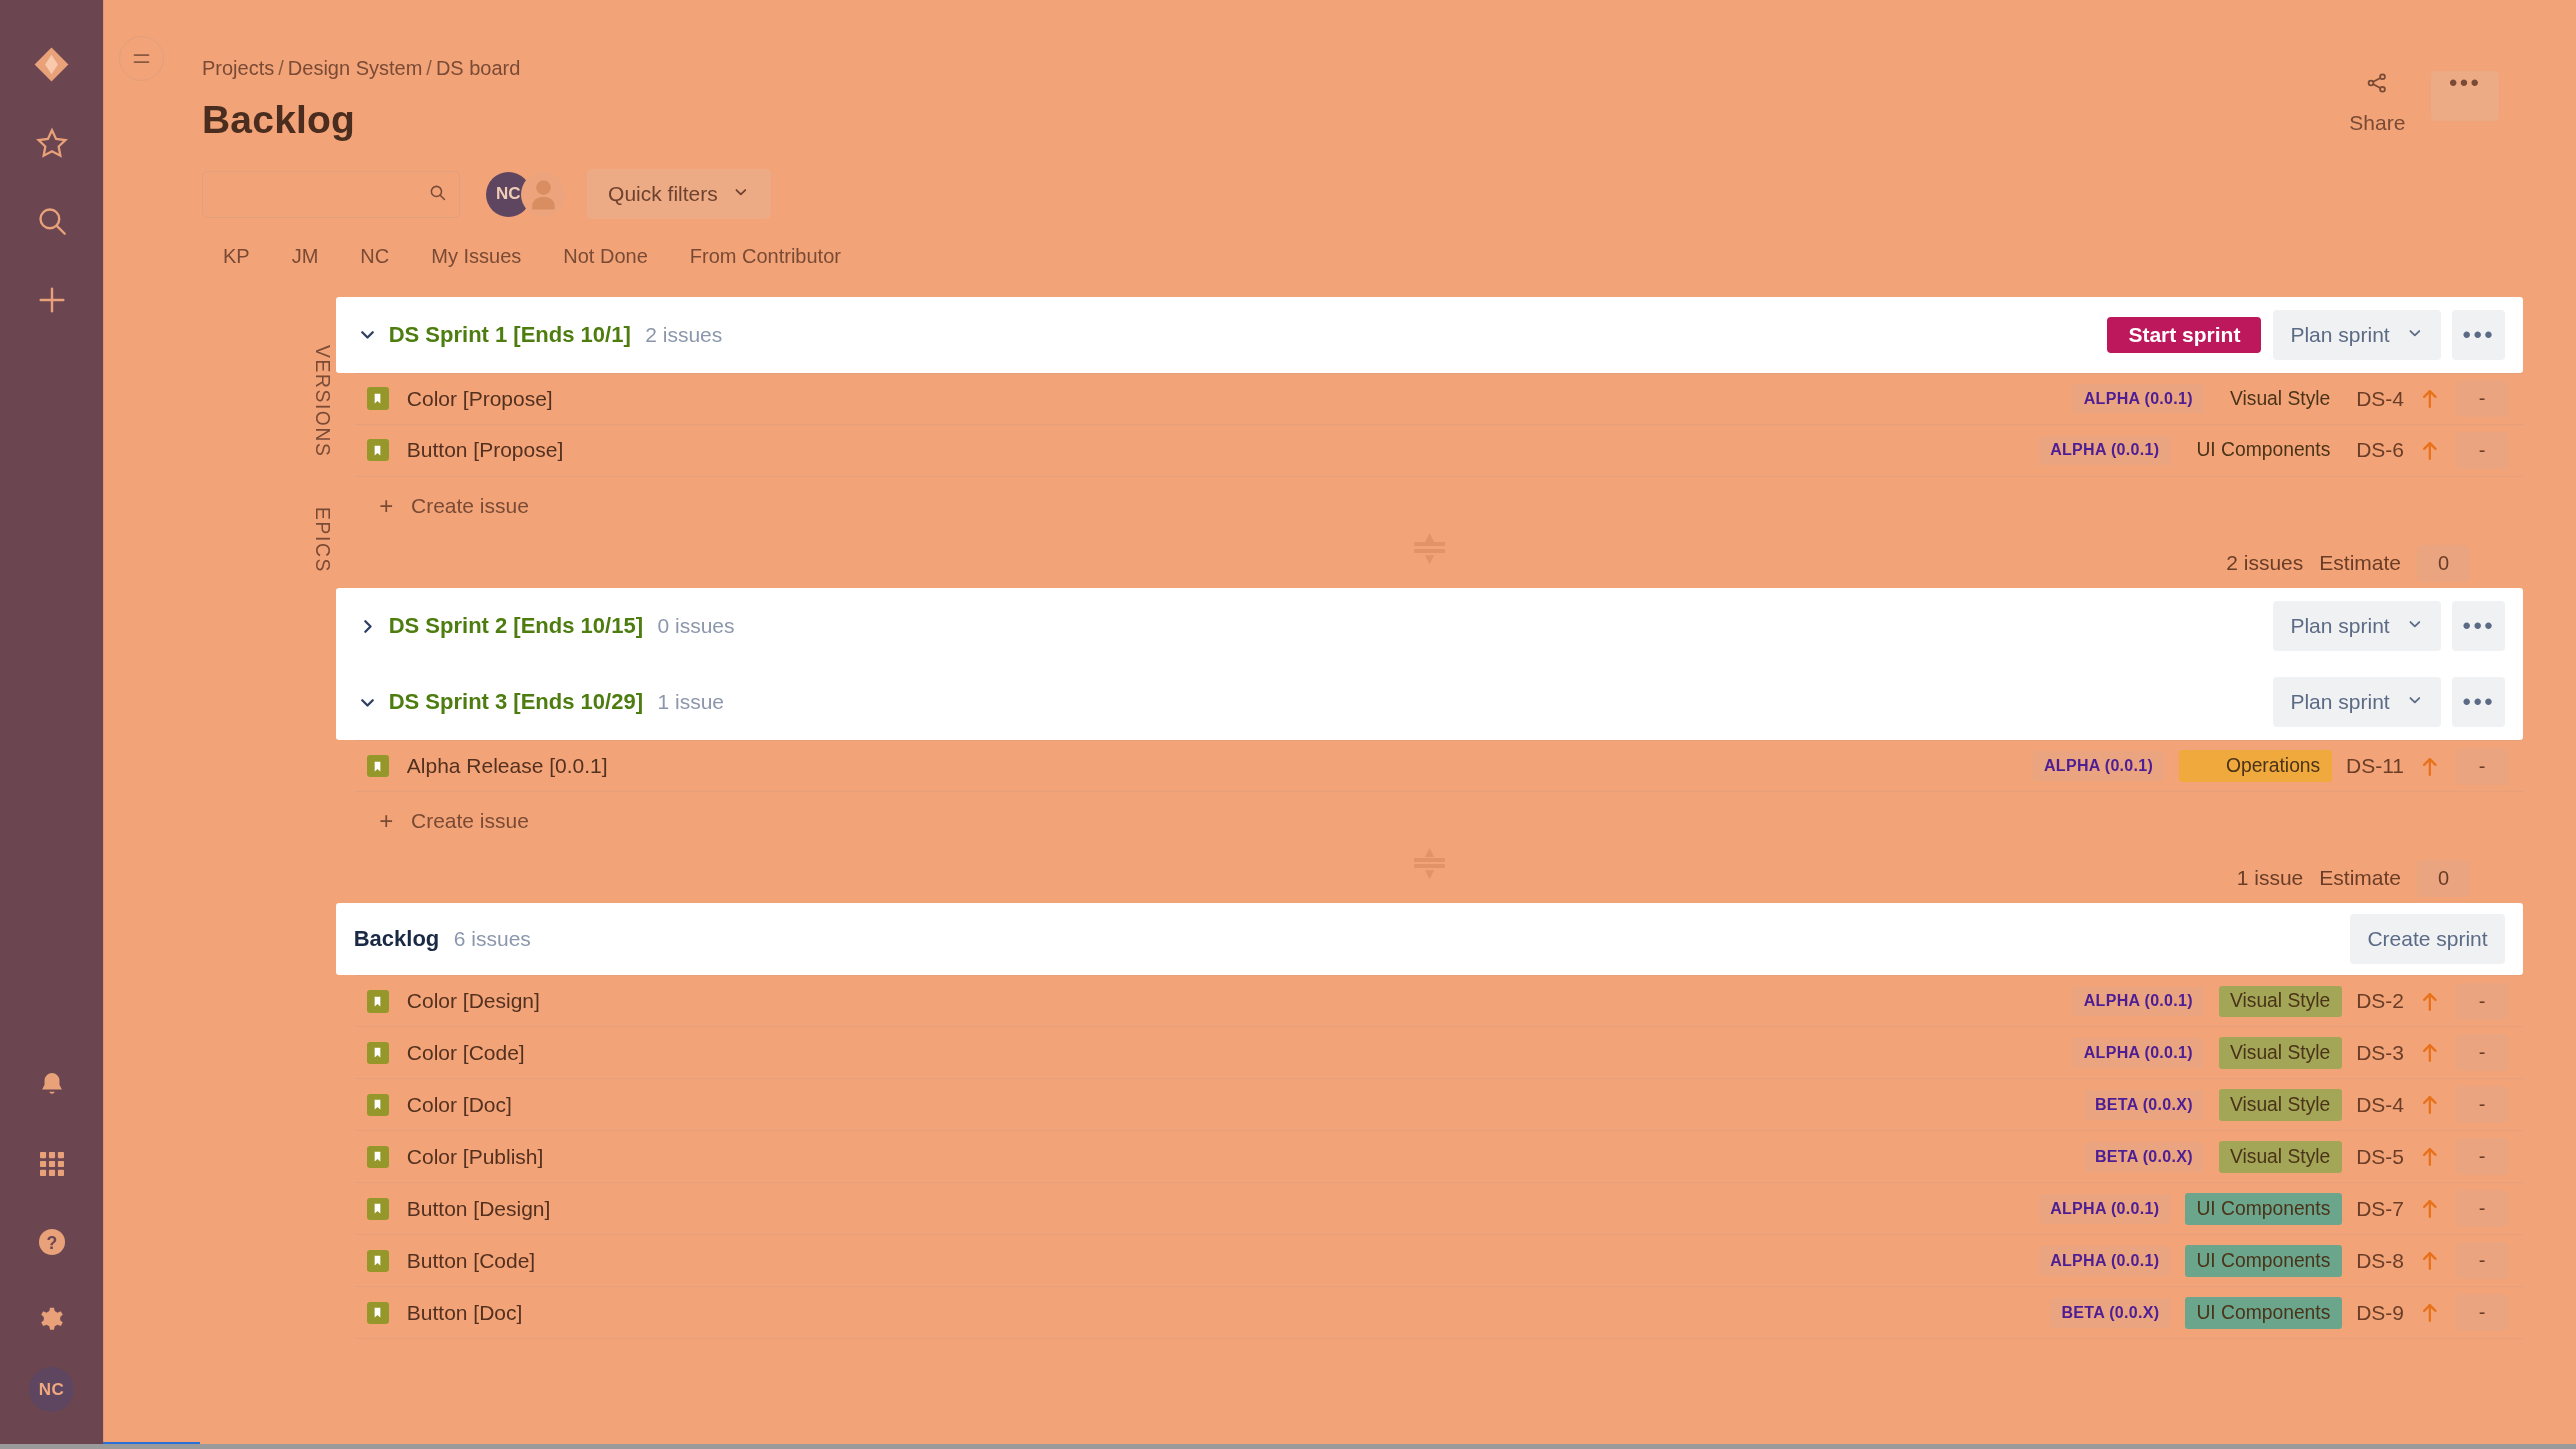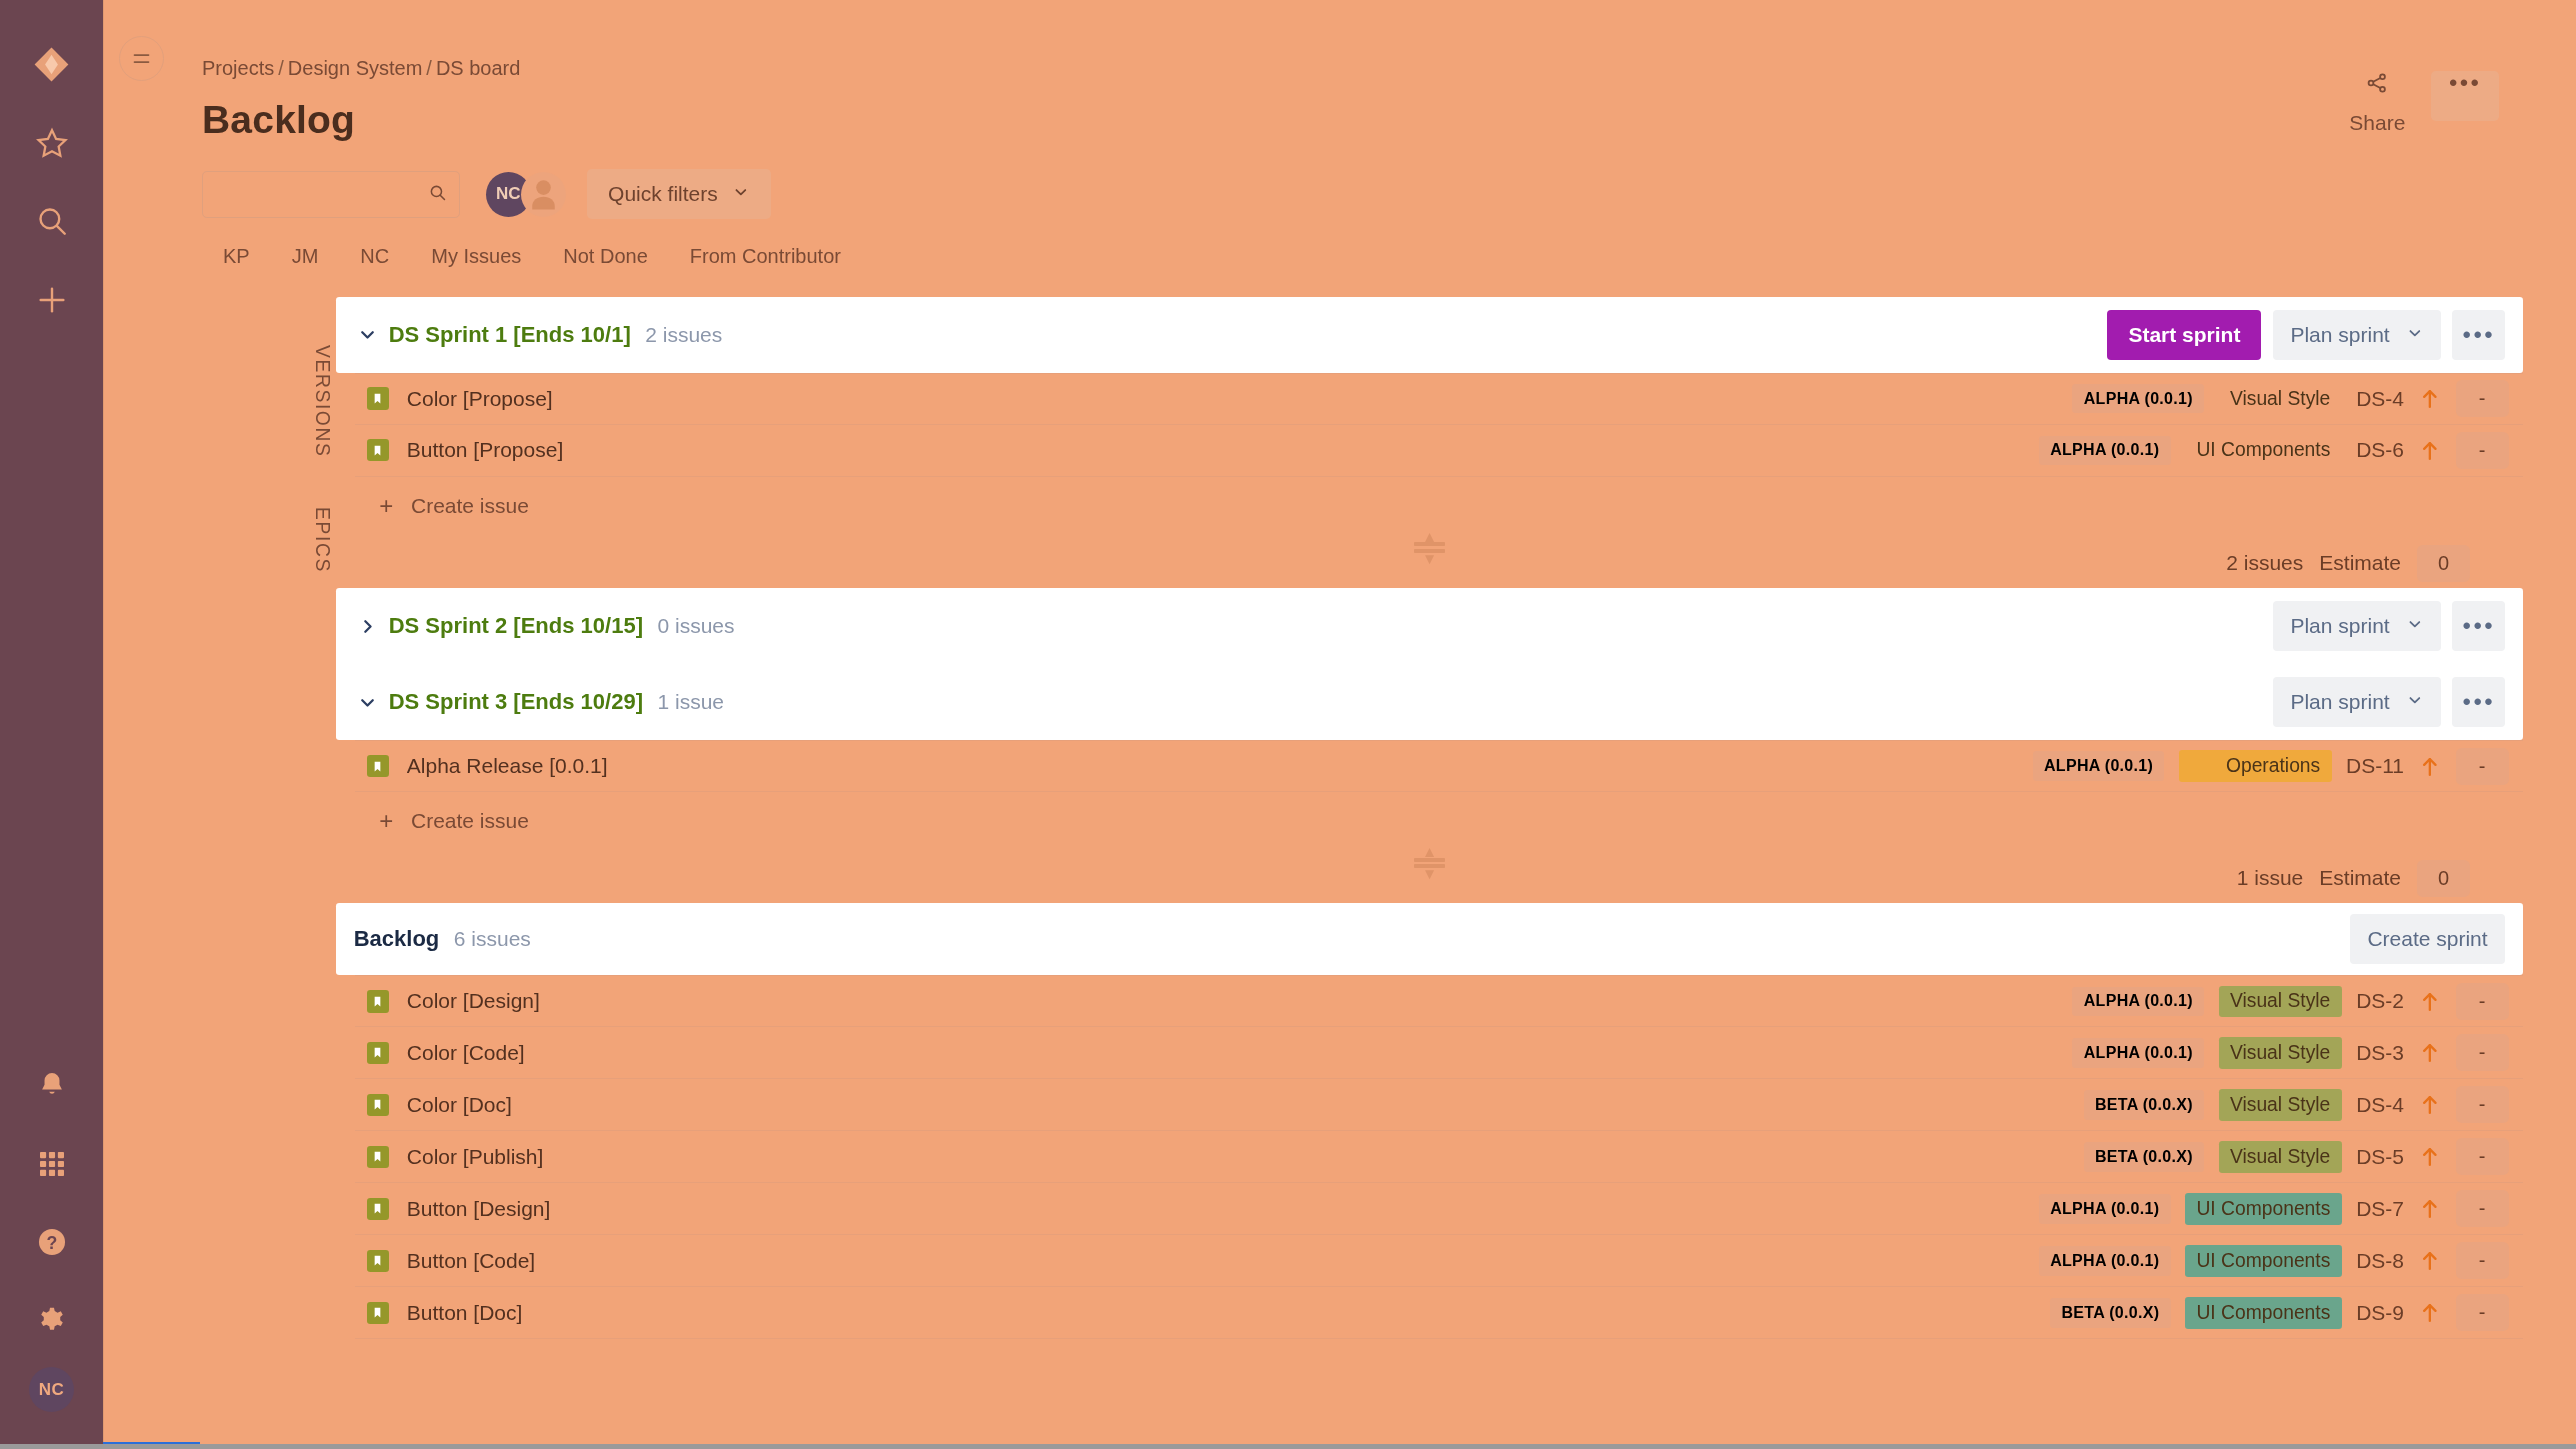--- a/index.html
+++ b/index.html
@@ -208,23 +208,23 @@
     white-space: nowrap;
   }
   .sprint-count {
     font-size: 21px; color: #8c97ab; margin-left: 14.5px; white-space: nowrap;
   }
   .sprint-head-actions {
     margin-left: auto;
     display: flex; align-items: center; gap: 11.3px;
   }
   .btn-primary {
-    background: #a21caf; color: #fff;
+    background: #be185d; color: #fff;
     font-size: 21px; font-weight: 700;
-    height: 50px; padding: 0 21px;
+    height: 36px; padding: 0 21px;
     border: none; border-radius: 4px;
     cursor: pointer;
     font-family: "Liberation Sans", sans-serif;
   }
   .btn-subtle {
     background: #f0f1f3; color: #5b6b86;
     font-size: 21px;
     height: 50px; padding: 0 17.7px;
     border: none; border-radius: 4px;
     display: flex; align-items: center; gap: 16px;
@@ -263,21 +263,21 @@
     font-size: 21px;
     color: #53301f;
     white-space: nowrap; overflow: hidden; text-overflow: ellipsis;
   }
   .row-right {
     margin-left: auto;
     display: flex; align-items: center; gap: 14.5px;
   }
   .version-pill {
     background: #eaa47f;
-    color: #000000;
+    color: #4c1d95;
     font-size: 16px; font-weight: 700;
     letter-spacing: 0.3px;
     padding: 5.6px 11.3px;
     border-radius: 3.2px;
     white-space: nowrap;
   }
   .epic-pill {
     font-size: 19.3px;
     padding: 4.8px 11.3px;
     border-radius: 3.2px;

